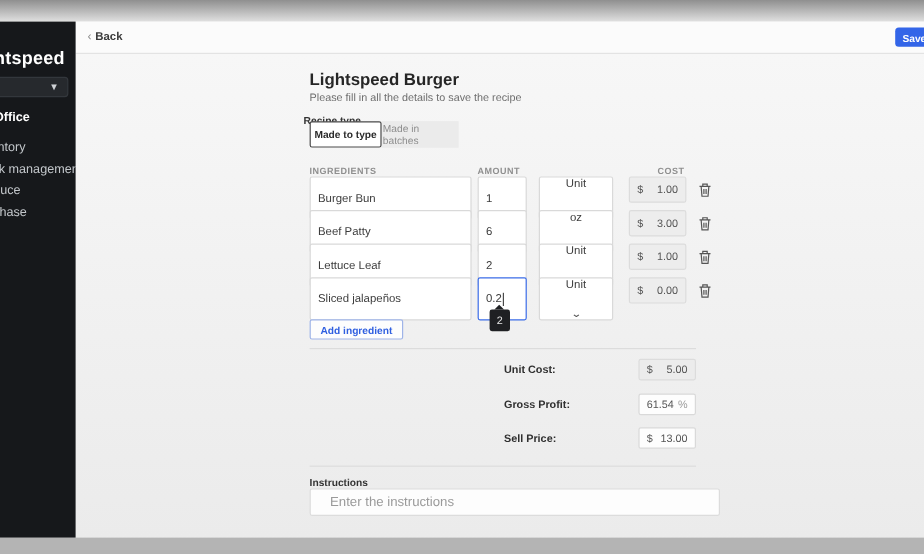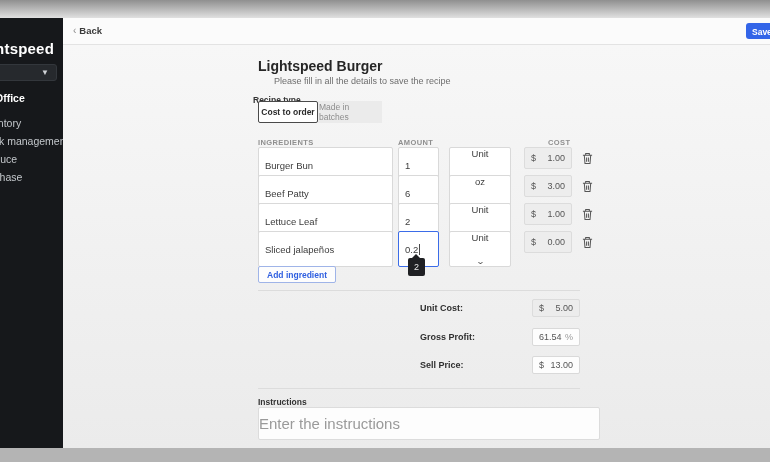--- a/index.html
+++ b/index.html
@@ -35,21 +35,21 @@
   .save-btn { position:absolute; right:-16px; top:5px; width:40px; height:16px;
     background:#3365e8; border-radius:3px; color:#fff; font-size:8.5px; font-weight:700;
     text-align:left; padding:4px 0 0 6px; }
 
   
   .main { position:absolute; left:63px; top:45px; width:707px; height:403px;
     background:linear-gradient(#f7f7f7,#ebebeb); }
   .abs { position:absolute; }
 
   .recipe-name { left:195px; top:13px; font-size:14px; font-weight:700; color:#262626; }
-  .recipe-sub { left:195px; top:31px; font-size:9px; color:#6e6e6e;margin-left:16px; }
+  .recipe-sub { left:195px; top:31px; font-size:9px; color:#6e6e6e; }
 
   .field-label { font-size:8.5px; font-weight:700; color:#333; }
   .recipe-type-label { left:190px; top:50px; }
 
   .seg { left:195px; top:56px; display:flex; }
   .seg-btn { height:22px; font-size:8.5px; display:flex; align-items:center; justify-content:center; }
   .seg-on { width:60px; background:#fff; border:1px solid #4a4a4a; border-radius:2px;
     font-weight:700; color:#2b2b2b; z-index:1; }
   .seg-off { width:64px; background:#ebebeb; border:1px solid #ebebeb; color:#8d8d8d; }
 
@@ -76,23 +76,23 @@
 
   .total-row { left:357px; width:160px; height:18px; display:flex; align-items:center; }
   .total-label { flex:1; text-align:left; font-size:9px; font-weight:700; color:#2f2f2f;
     padding-right:8px; }
   .total-box { width:48px; height:18px; border-radius:2px; font-size:9px; color:#555;
     display:flex; align-items:center; justify-content:space-between; padding:0 6px; }
   .total-box.gray { background:#ececec; border:1px solid #dcdcdc; }
   .total-box.white { background:#fdfdfd; border:1px solid #d9d9d9; }
 
   .instr-label { left:195px; top:352px; }
-  .instr-input { position:absolute; left:195px; top:362px; width:342px; height:33px;
-    background:#fdfdfd; border:1px solid #dcdcdc; border-radius:2px; font-size:15px; color:#9a9a9a;
-    padding:0 0; font-family:"Liberation Sans", sans-serif; }
+  .instr-input { position:absolute; left:195px; top:362px; width:342px; height:23px;
+    background:#fdfdfd; border:1px solid #dcdcdc; border-radius:2px; font-size:11px; color:#9a9a9a;
+    padding:0 16px; font-family:"Liberation Sans", sans-serif; }
   .instr-input::placeholder { color:#9a9a9a; }
 
   
   .keytip { position:absolute; left:345px; top:213px; width:17px; height:18px; background:#1f2023;
     border-radius:2px; color:#e8e8e8; font-size:9px; display:flex; align-items:center;
     justify-content:center; z-index:4; }
   .keytip:before { content:""; position:absolute; top:-4px; left:4px; border-left:4px solid transparent;
     border-right:4px solid transparent; border-bottom:4px solid #1f2023; }
 </style>
 </head>
@@ -119,21 +119,21 @@
     <div class="save-btn">Save</div>
   </div>
 
   <div class="main">
 
     <div class="abs recipe-name">Lightspeed Burger</div>
     <div class="abs recipe-sub">Please fill in all the details to save the recipe</div>
 
     <div class="abs field-label recipe-type-label">Recipe type</div>
     <div class="abs seg">
-      <div class="seg-btn seg-on">Cost to order</div>
+      <div class="seg-btn seg-on">Made to type</div>
       <div class="seg-btn seg-off">Made in batches</div>
     </div>
 
     <div class="abs col-head" style="left:195px; top:93px">INGREDIENTS</div>
     <div class="abs col-head" style="left:335px; top:93px">AMOUNT</div>
     <div class="abs col-head" style="left:485px; top:93px">COST</div>
 
     <div class="abs txt-input ing" style="top:102px">Burger Bun</div>
     <div class="abs txt-input amt" style="top:102px">1</div>
     <div class="abs txt-input unit" style="top:102px">

